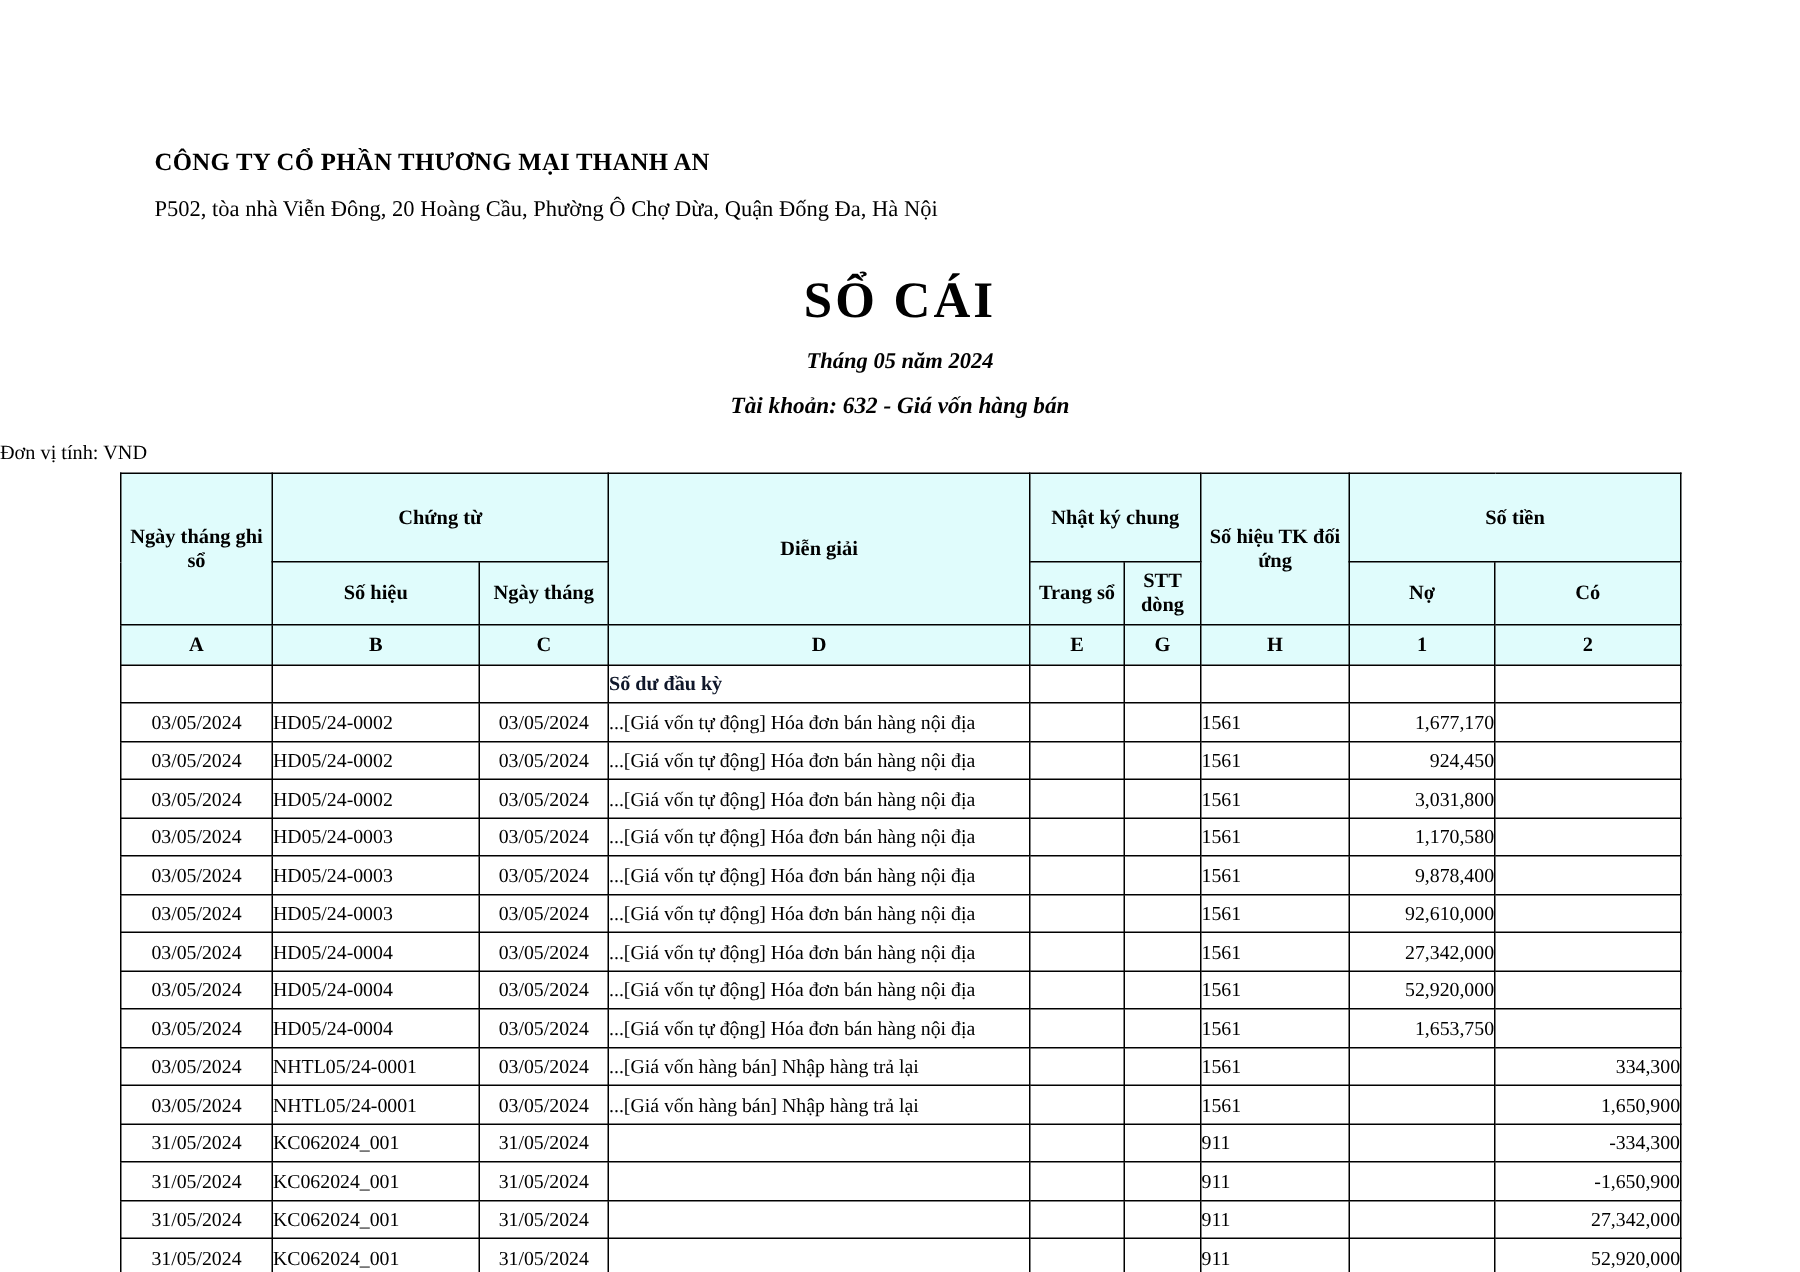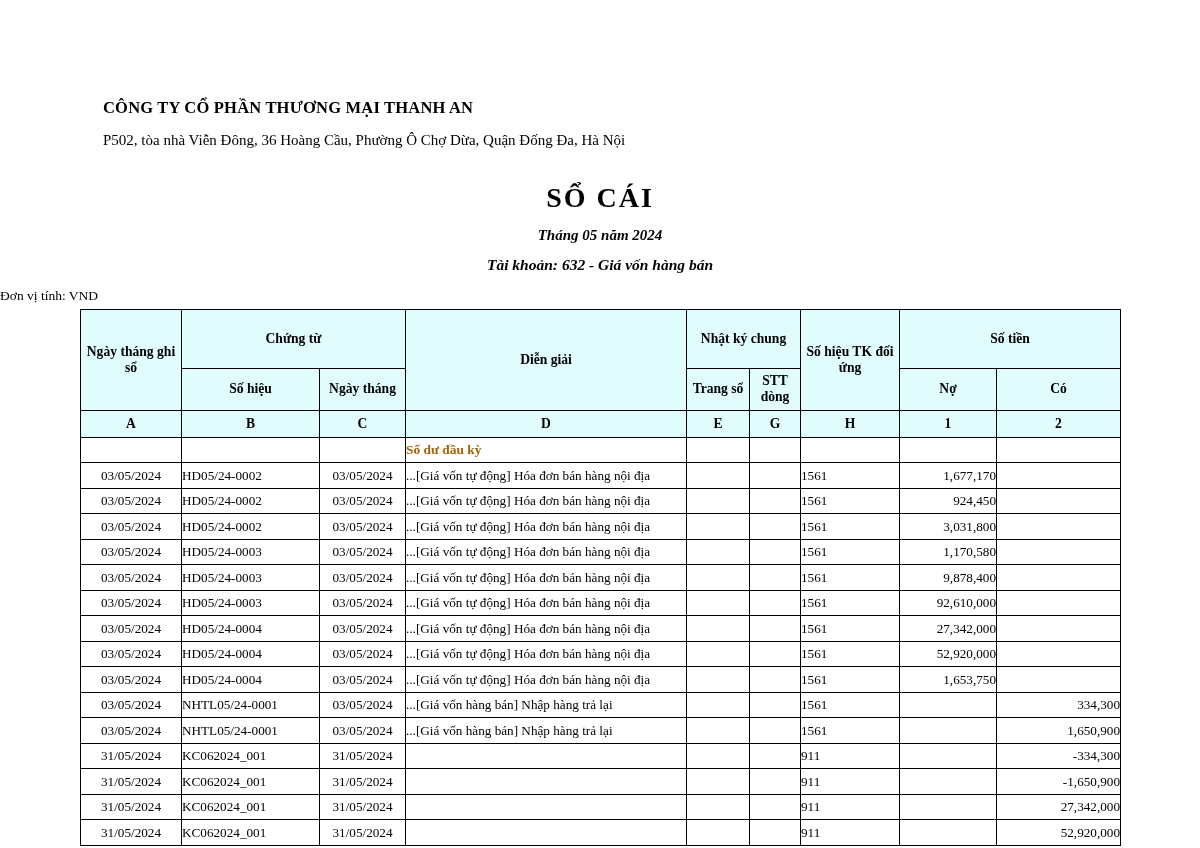--- a/index.html
+++ b/index.html
@@ -71,21 +71,21 @@
     white-space: nowrap;
   }
   .form-circular div { white-space: nowrap; }
 
   
   .title-block {
     text-align: center;
     margin-top: 32px;
   }
   .doc-title {
-    font-size: 28px;
+    font-size: 34px;
     font-weight: bold;
     letter-spacing: 2px;
   }
   .doc-period {
     font-size: 15px;
     font-style: italic;
     font-weight: bold;
     margin-top: 13px;
   }
   .doc-account {
@@ -153,34 +153,34 @@
   td.cell-date   { text-align: center; padding: 0 4px; }
   td.cell-docno  { text-align: left;   padding: 0 2px 0 4px; }
   td.cell-ddate  { text-align: center; padding: 0 4px; }
   td.cell-desc   { text-align: left;   padding: 0 3px 0 3px; white-space: nowrap; }
   td.cell-page,
   td.cell-line   { text-align: center; }
   td.cell-acct   { text-align: left;   padding: 0 3px 0 4px; }
   td.cell-amt    { text-align: right;  padding: 0 6px 0 3px; }
 
   .opening-label {
-    color: #a16207;
+    color: #0f172a;
     font-weight: bold;
     font-size: 13.4px;
   }
 </style>
 </head>
 <body>
 
 <div class="page">
 
   <div class="doc-header">
     <div class="company-block">
       <div class="company-name">CÔNG TY CỔ PHẦN THƯƠNG MẠI THANH AN</div>
-      <div class="company-address">P502, tòa nhà Viễn Đông, 36 Hoàng Cầu, Phường Ô Chợ Dừa, Quận Đống Đa, Hà Nội</div>
+      <div class="company-address">P502, tòa nhà Viễn Đông, 20 Hoàng Cầu, Phường Ô Chợ Dừa, Quận Đống Đa, Hà Nội</div>
     </div>
   </div>
 
   <div class="title-block">
     <div class="doc-title">SỔ CÁI</div>
     <div class="doc-period">Tháng 05 năm 2024</div>
     <div class="doc-account">Tài khoản: 632 - Giá vốn hàng bán</div>
   </div>
 
   <div class="unit-line">Đơn vị tính: VND</div>

